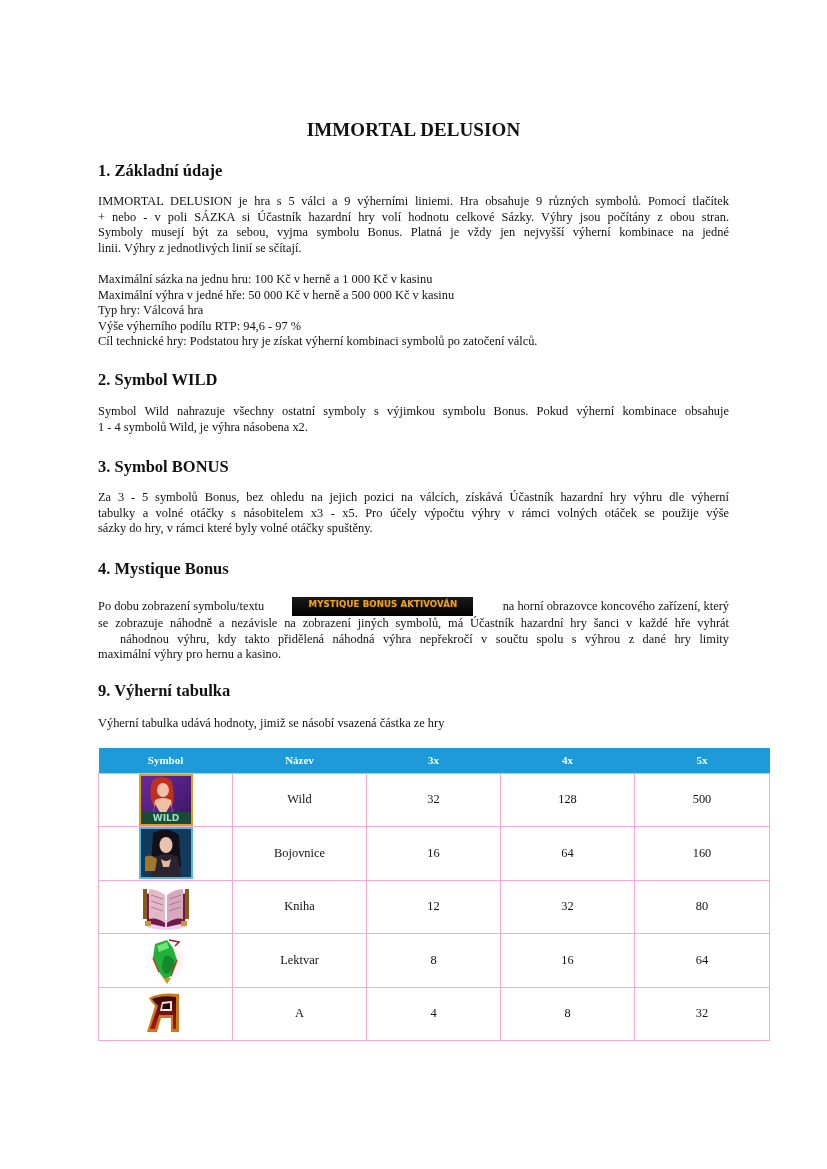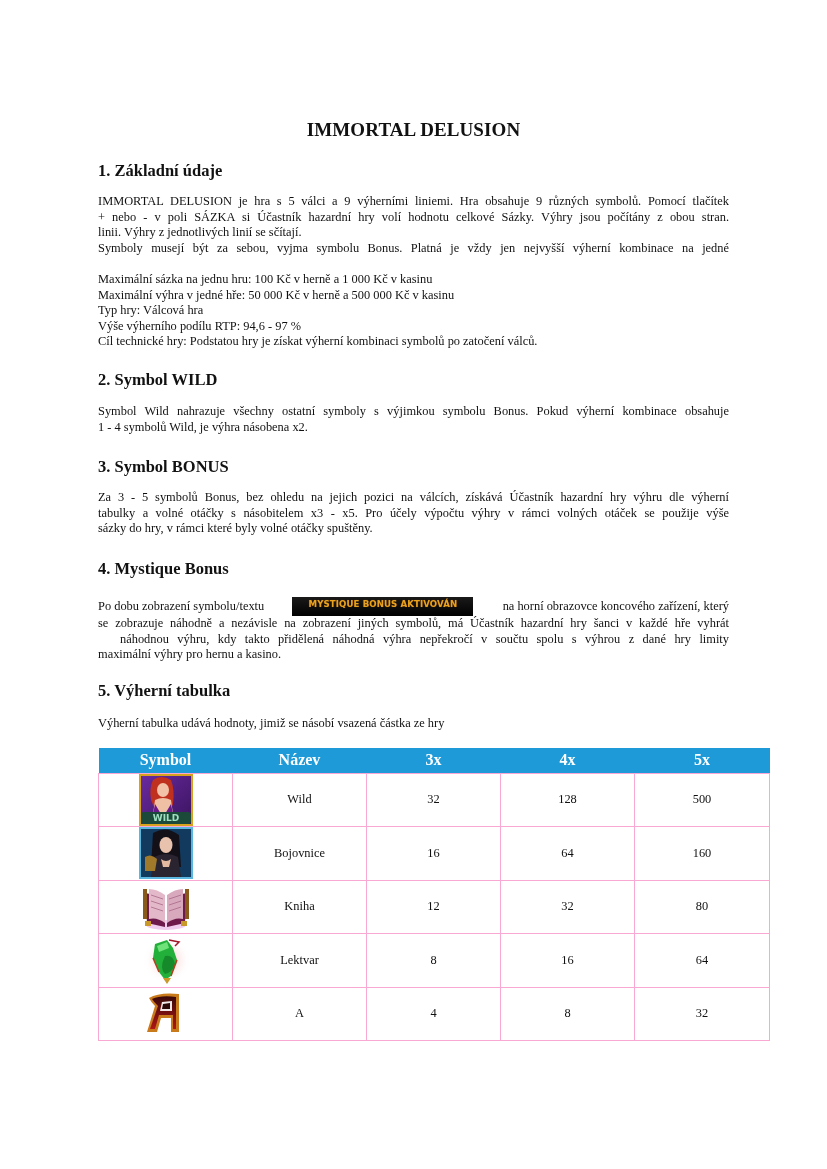--- a/index.html
+++ b/index.html
@@ -36,43 +36,43 @@
       width: 181px; text-align: center;
     }
     
     .tbl {
       position: absolute; left: 98px; top: 748px; width: 671px;
       border-collapse: collapse; table-layout: fixed;
       font-size: 12.4px;
     }
     .tbl th {
       background: #1e9ad8; color: #ffffff; font-weight: bold;
-      height: 25px; font-size: 16px; text-align: center;
+      height: 25px; font-size: 11px; text-align: center;
       border: none;
     }
     .tbl td {
       border: 1px solid #f9a8d4; text-align: center; vertical-align: middle;
       height: 53.5px; padding: 0;
     }
     .sym { display: inline-block; width: 54px; height: 52px; position: relative; vertical-align: middle; }
     .sym svg { width: 100%; height: 100%; display: block; }
   </style>
 </head>
 <body>
 
 <div class="page">
 
   <div class="title">IMMORTAL DELUSION</div>
 
   <div class="h2" style="top:161px;">1. Základní údaje</div>
   <div class="p" style="top:194px;">
     <span class="line" style="text-align:justify;text-align-last:justify;">IMMORTAL DELUSION je hra s 5 válci a 9 výherními liniemi. Hra obsahuje 9 různých symbolů. Pomocí tlačítek</span>
     <span class="line" style="text-align:justify;text-align-last:justify;">+ nebo - v poli SÁZKA si Účastník hazardní hry volí hodnotu celkové Sázky. Výhry jsou počítány z obou stran.</span>
+    <span class="line" style="text-align:justify;text-align-last:justify;">Symboly musejí být za sebou, vyjma symbolu Bonus. Platná je vždy jen nejvyšší výherní kombinace na jedné</span>
     <span class="line">linii. Výhry z jednotlivých linií se sčítají.</span>
-    <span class="line" style="text-align:justify;text-align-last:justify;">Symboly musejí být za sebou, vyjma symbolu Bonus. Platná je vždy jen nejvyšší výherní kombinace na jedné</span>
   </div>
   <div class="p lines" style="top:272px;">
     <span class="line">Maximální sázka na jednu hru: 100 Kč v herně a 1 000 Kč v kasinu</span>
     <span class="line">Maximální výhra v jedné hře: 50 000 Kč v herně a 500 000 Kč v kasinu</span>
     <span class="line">Typ hry: Válcová hra</span>
     <span class="line">Výše výherního podílu RTP: 94,6 - 97 %</span>
     <span class="line">Cíl technické hry: Podstatou hry je získat výherní kombinaci symbolů po zatočení válců.</span>
   </div>
 
   <div class="h2" style="top:370px;">2. Symbol WILD</div>
@@ -93,21 +93,21 @@
     <span class="line" style="display:flex;justify-content:space-between;align-items:center;">
       <span>Po dobu zobrazení symbolu/textu</span>
       <span class="badge">MYSTIQUE BONUS AKTIVOVÁN</span>
       <span>na horní obrazovce koncového zařízení, který</span>
     </span>
     <span class="line" style="text-align:justify;text-align-last:justify;">se zobrazuje náhodně a nezávisle na zobrazení jiných symbolů, má Účastník hazardní hry šanci v každé hře vyhrát</span>
     <span class="line" style="text-align:justify;text-align-last:justify;margin-left:22px;">náhodnou výhru, kdy takto přidělená náhodná výhra nepřekročí v součtu spolu s výhrou z dané hry limity</span>
     <span class="line">maximální výhry pro hernu a kasino.</span>
   </div>
 
-  <div class="h2" style="top:681px;">5. Výherní tabulka</div>
+  <div class="h2" style="top:681px;">9. Výherní tabulka</div>
   <div class="p lines" style="top:716px;">Výherní tabulka udává hodnoty, jimiž se násobí vsazená částka ze hry</div>
 
   <table class="tbl">
     <colgroup>
       <col style="width:134px">
         <col style="width:134px">
         <col style="width:134px">
         <col style="width:134px">
         <col style="width:135px">
     </colgroup>

